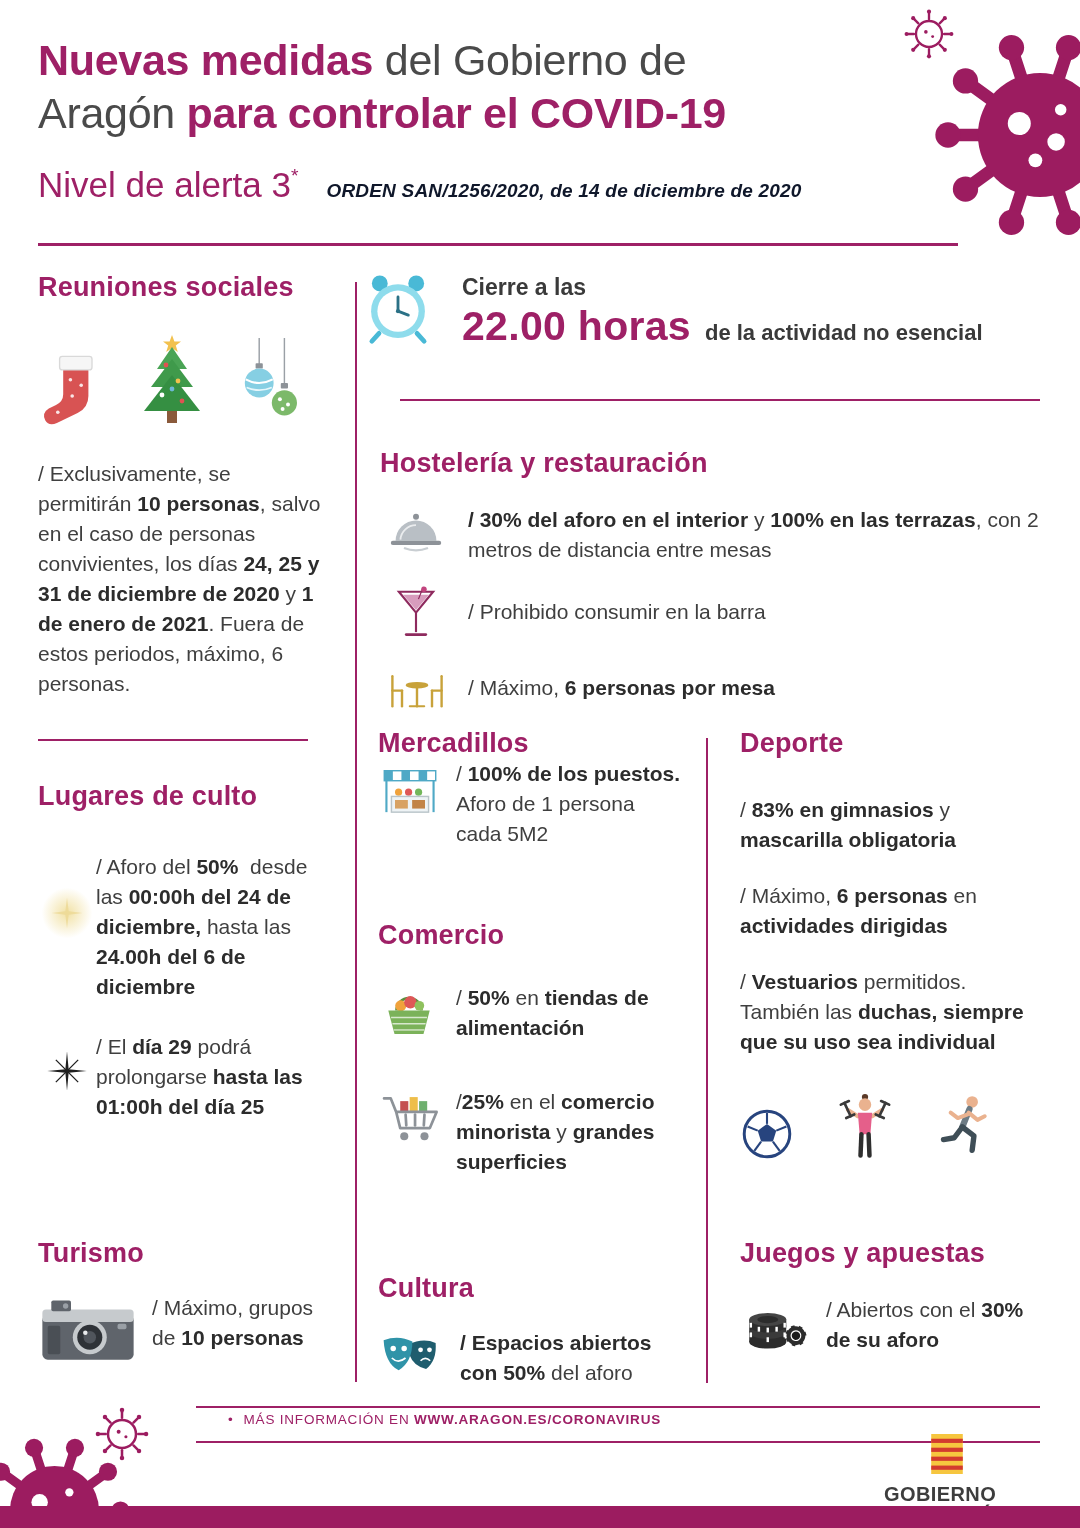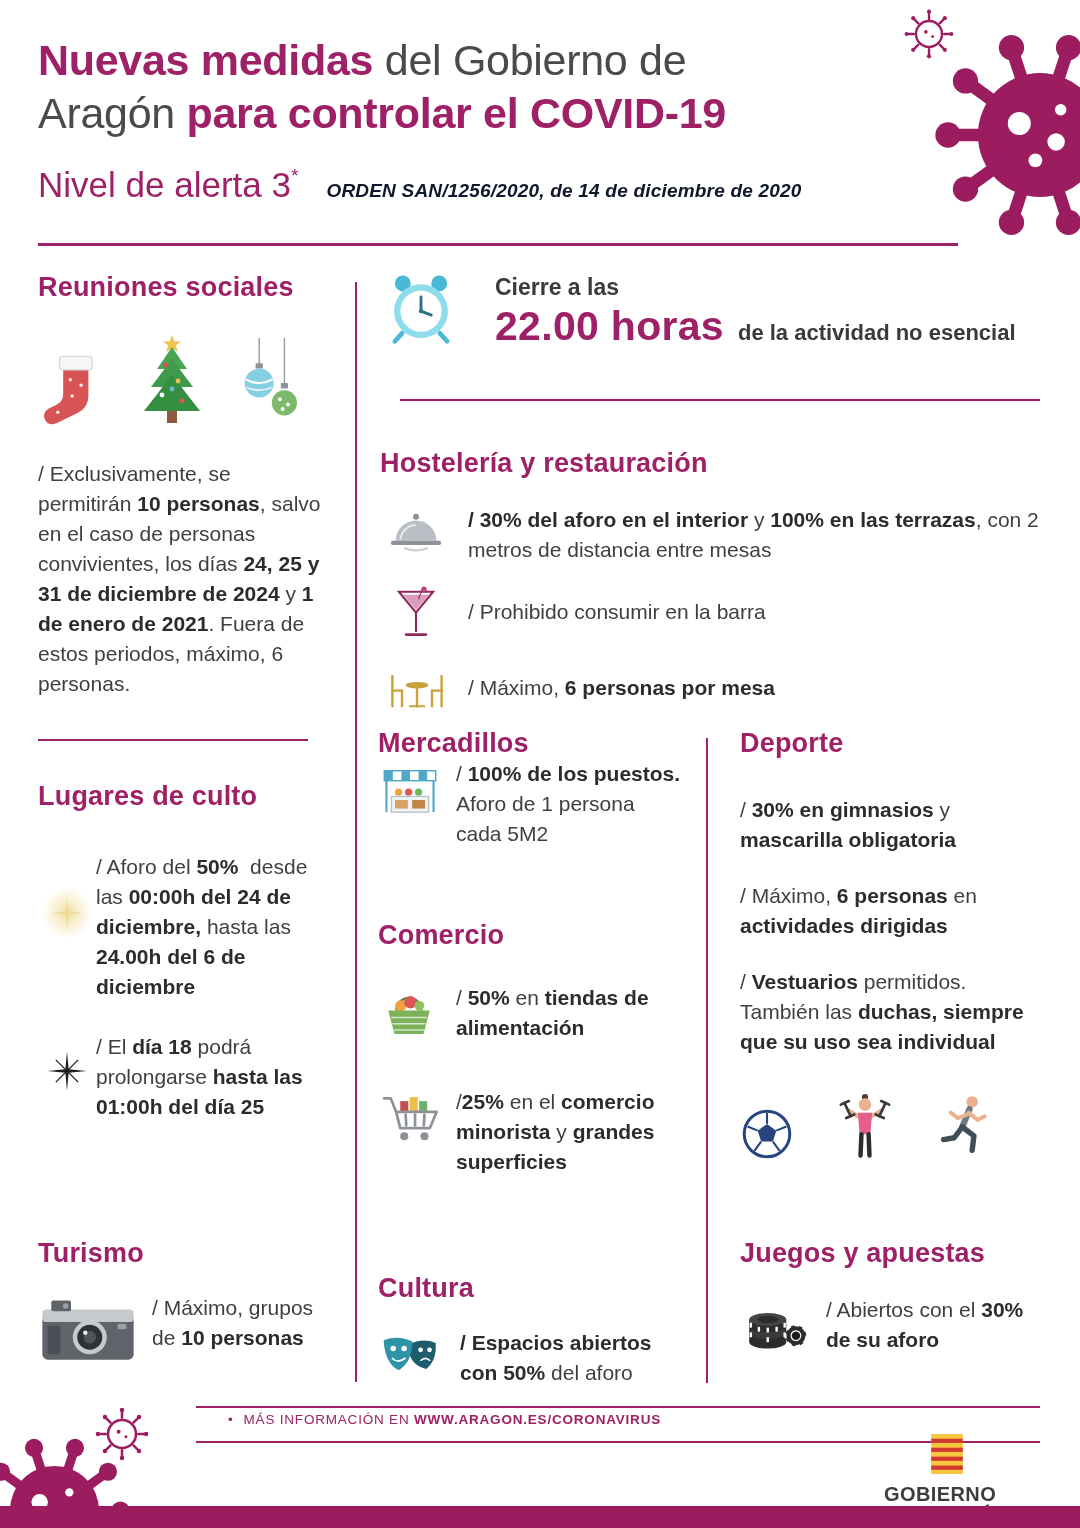--- a/index.html
+++ b/index.html
@@ -36,21 +36,21 @@
   .col-left{position:absolute;left:38px;top:272px;width:284px;}
   .xmas-row{display:flex;align-items:flex-end;gap:20px;height:102px;margin-top:26px;}
   .para{margin-top:28px;}
   .ldivider{width:270px;height:2px;background:var(--accent);margin-top:40px;}
   .culto-h{margin-top:40px;}
   .culto-item1{margin-top:40px;}
   .culto-item2{margin-top:30px;}
   .gutter{width:58px;flex:none;display:flex;justify-content:center;}
 
   
-  .closure{position:absolute;left:383px;top:270px;display:flex;gap:36px;width:670px;}
+  .closure{position:absolute;left:360px;top:270px;display:flex;gap:26px;width:670px;}
   .closure-intro{font-size:23px;font-weight:700;color:#3a3a3a;margin-top:4px;}
   .closure-line2{display:flex;align-items:baseline;gap:14px;margin-top:2px;}
   .closure-time{font-size:41px;font-weight:700;color:var(--accent);letter-spacing:.3px;}
   .closure-scope{font-size:22px;font-weight:700;color:#3a3a3a;}
 
   
   .sec-host{position:absolute;left:380px;top:420px;width:690px;margin-top:28px;}
   .host-item{margin-top:26px;}
   .host-item .ic{width:66px;margin-right:16px;}
 
@@ -408,21 +408,21 @@
           <svg>
             <use href="#xmas-tree"></use>
           </svg>
         </span>
       <span class="ic" style="width:72px;height:96px;">
           <svg>
             <use href="#ornaments"></use>
           </svg>
         </span>
     </div>
-    <p class="txt para">/ Exclusivamente, se permitirán <b>10 personas</b>, salvo en el caso de personas convivientes, los días <b>24, 25 y 31 de diciembre de 2024</b> y <b>1 de enero de 2021</b>. Fuera de estos periodos, máximo, 6 personas.</p>
+    <p class="txt para">/ Exclusivamente, se permitirán <b>10 personas</b>, salvo en el caso de personas convivientes, los días <b>24, 25 y 31 de diciembre de 2020</b> y <b>1 de enero de 2021</b>. Fuera de estos periodos, máximo, 6 personas.</p>
 
     <div class="ldivider"></div>
 
     <h2 class="sec-h culto-h">Lugares de culto</h2>
     <div class="item culto-item1">
       <span class="gutter">
         <span class="ic" style="width:54px;height:54px;margin-top:34px;">
             <svg>
               <use href="#glow"></use>
             </svg>
@@ -431,21 +431,21 @@
       <div class="txt">/ Aforo del <b>50%</b>&nbsp; desde las <b>00:00h del 24 de diciembre,</b> hasta las <b>24.00h del 6 de diciembre</b></div>
     </div>
     <div class="item culto-item2">
       <span class="gutter">
         <span class="ic" style="width:42px;height:42px;margin-top:18px;">
             <svg>
               <use href="#sparkle"></use>
             </svg>
           </span>
       </span>
-      <div class="txt">/ El <b>día 18</b> podrá prolongarse <b>hasta las 01:00h del día 25</b></div>
+      <div class="txt">/ El <b>día 29</b> podrá prolongarse <b>hasta las 01:00h del día 25</b></div>
     </div>
   </div>
 
   <div class="closure">
     <span class="ic" style="width:76px;height:76px;">
         <svg>
           <use href="#alarm-clock"></use>
         </svg>
       </span>
     <div>
@@ -513,21 +513,21 @@
           <svg>
             <use href="#cart"></use>
           </svg>
         </span>
       <div class="txt">/<b>25%</b> en el <b>comercio minorista</b> y <b>grandes superficies</b></div>
     </div>
   </div>
 
   <div class="sec-deporte">
     <h2 class="sec-h">Deporte</h2>
-    <p class="txt dep-p" style="margin-top:36px;">/ <b>30% en gimnasios</b> y <b>mascarilla obligatoria</b></p>
+    <p class="txt dep-p" style="margin-top:36px;">/ <b>83% en gimnasios</b> y <b>mascarilla obligatoria</b></p>
     <p class="txt dep-p">/ Máximo, <b>6 personas</b> en <b>actividades dirigidas</b></p>
     <p class="txt dep-p">/ <b>Vestuarios</b> permitidos. También las <b>duchas, siempre que su uso sea individual</b></p>
     <div class="sport-icons">
       <span class="ic" style="width:54px;height:54px;">
           <svg>
             <use href="#soccer"></use>
           </svg>
         </span>
       <span class="ic" style="width:58px;height:68px;">
           <svg>

